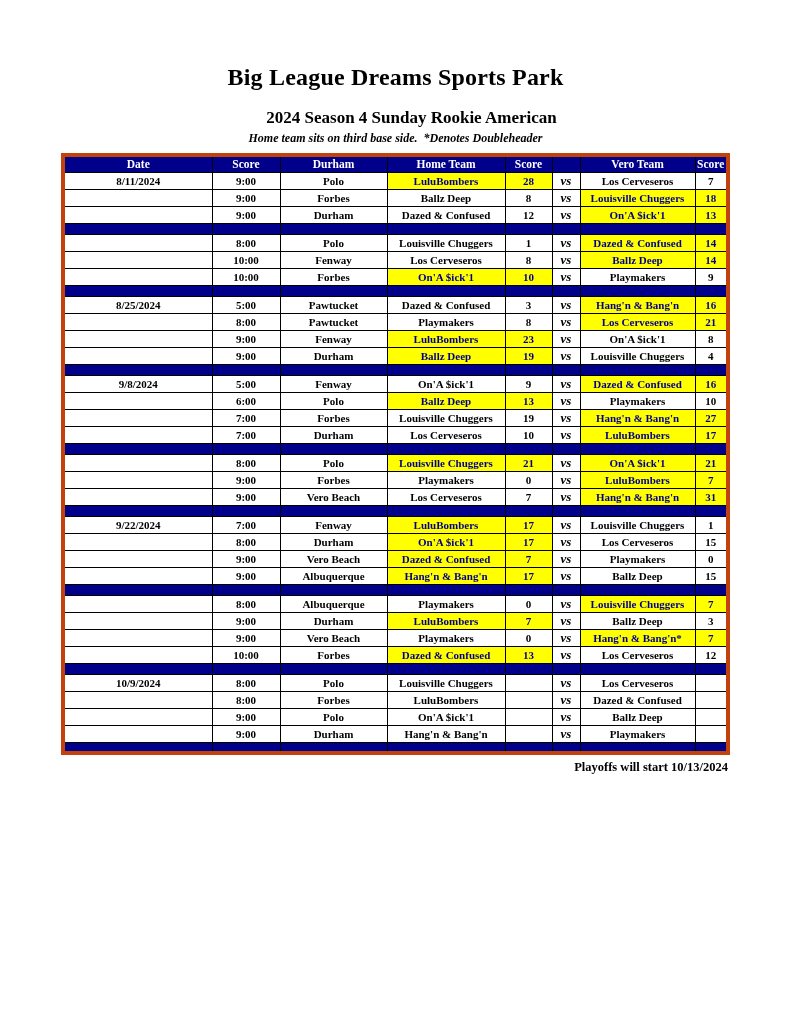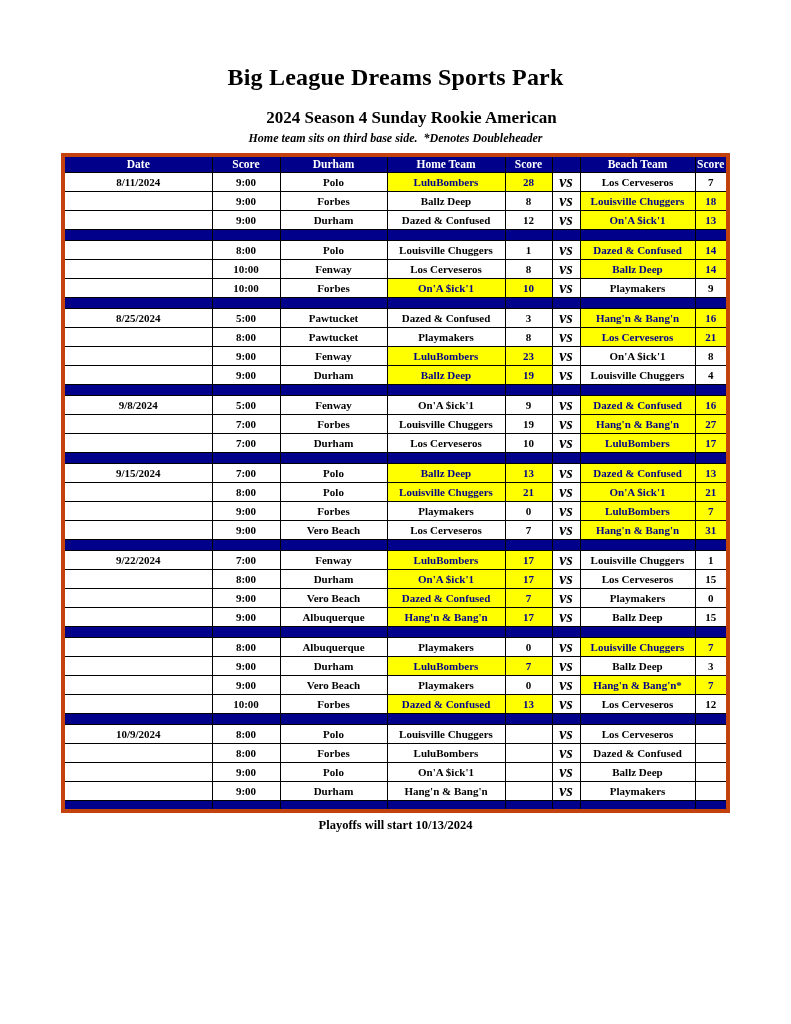--- a/index.html
+++ b/index.html
@@ -68,32 +68,32 @@
     height: 16px;
     background: #ffffff;
     color: var(--body-text);
   }
   .schedule tbody td.hl {
     background: var(--yellow);
     color: var(--navy);
   }
   .schedule tbody td.vs {
     font-style: italic;
-    font-size: 16px;
+    font-size: 13px;
   }
   .schedule tbody tr.separator-row td {
     background: var(--navy);
     height: 11px;
   }
   .footer {
     width: 665px;
     margin: 5px auto 0 auto;
     font-size: 12.5px;
     font-weight: bold;
-    text-align: center;
+    text-align: right;
   }
 </style>
 </head>
 <body>
 
 <div class="page">
   <h1 class="title">Big League Dreams Sports Park</h1>
   <div class="subtitle">2024 Season 4 Sunday Rookie American</div>
   <div class="note">Home team sits on third base side.  *Denotes Doubleheader</div>
 
@@ -109,21 +109,21 @@
       <col style="width:33px">
     </colgroup>
     <thead>
       <tr>
         <th>Date</th>
         <th>Score</th>
         <th>Durham</th>
         <th>Home Team</th>
         <th>Score</th>
         <th></th>
-        <th>Beach Team</th>
+        <th>Vero Team</th>
         <th>Score</th>
       </tr>
     </thead>
     <tbody id="schedule-body">
         <tr>
           <td>8/11/2024</td>
           <td>9:00</td>
           <td>Polo</td>
           <td class="hl">LuluBombers</td>
           <td class="hl">28</td>
@@ -256,20 +256,30 @@
           <td>5:00</td>
           <td>Fenway</td>
           <td>On'A $ick'1</td>
           <td>9</td>
           <td class="vs">vs</td>
           <td class="hl">Dazed &amp; Confused</td>
           <td class="hl">16</td>
         </tr>
         <tr>
           <td></td>
+          <td>6:00</td>
+          <td>Polo</td>
+          <td class="hl">Ballz Deep</td>
+          <td class="hl">13</td>
+          <td class="vs">vs</td>
+          <td>Playmakers</td>
+          <td>10</td>
+        </tr>
+        <tr>
+          <td></td>
           <td>7:00</td>
           <td>Forbes</td>
           <td>Louisville Chuggers</td>
           <td>19</td>
           <td class="vs">vs</td>
           <td class="hl">Hang'n &amp; Bang'n</td>
           <td class="hl">27</td>
         </tr>
         <tr>
           <td></td>
@@ -283,30 +293,20 @@
         </tr>
         <tr class="separator-row">
           <td></td>
           <td></td>
           <td></td>
           <td></td>
           <td></td>
           <td></td>
           <td></td>
           <td></td>
-        </tr>
-        <tr>
-          <td>9/15/2024</td>
-          <td>7:00</td>
-          <td>Polo</td>
-          <td class="hl">Ballz Deep</td>
-          <td class="hl">13</td>
-          <td class="vs">vs</td>
-          <td class="hl">Dazed &amp; Confused</td>
-          <td class="hl">13</td>
         </tr>
         <tr>
           <td></td>
           <td>8:00</td>
           <td>Polo</td>
           <td class="hl">Louisville Chuggers</td>
           <td class="hl">21</td>
           <td class="vs">vs</td>
           <td class="hl">On'A $ick'1</td>
           <td class="hl">21</td>

